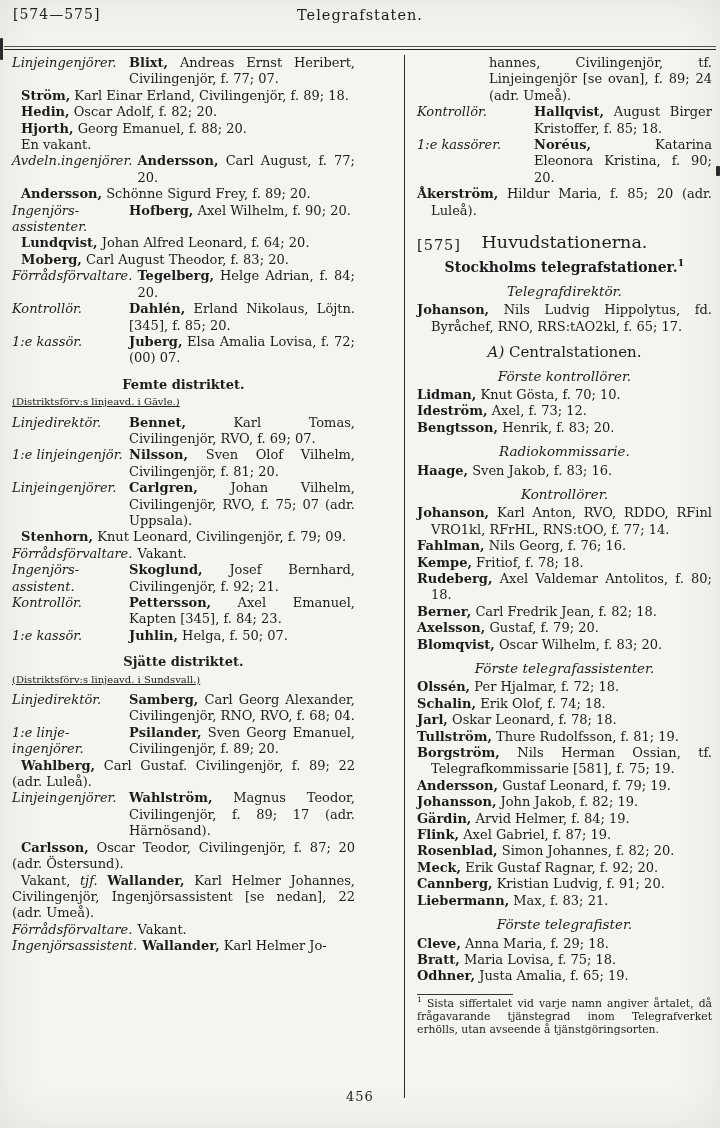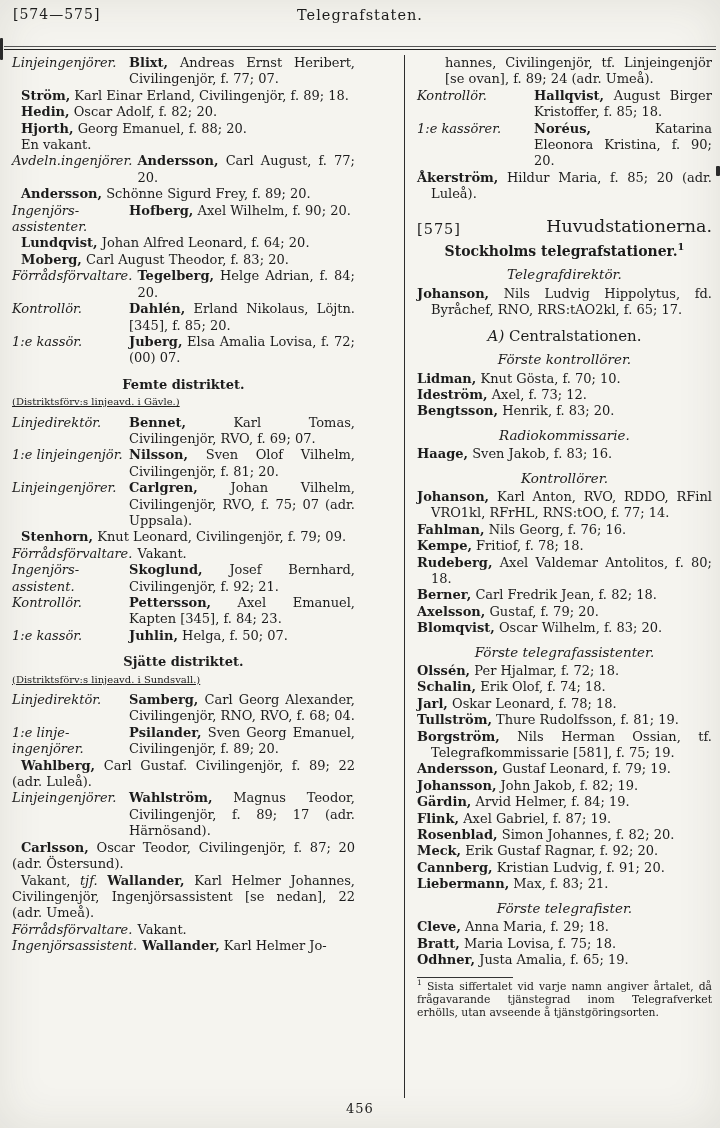--- a/index.html
+++ b/index.html
@@ -26,37 +26,37 @@
   .col{box-sizing:border-box;font-size:13px;line-height:16.4px;}
   .col.left{width:352px;padding-right:9px;}
   .col.right{flex:1;border-left:1px solid #2c2c2c;padding-left:12px;}
   
   p.entry{margin:0;text-align:justify;}
   p.entry.labeled{display:flex;text-align:left;}
   .lbl{flex:0 0 112px;font-style:italic;padding-right:5px;}
   .cnt{display:block;flex:1;text-align:justify;}
   p.entry.ind{text-indent:9px;}
   p.entry.hang{padding-left:14px;text-indent:-14px;}
-  p.entry.cont{margin-left:28px;text-align:left;}
+  p.entry.cont{margin-left:72px;text-align:left;}
   b{font-weight:bold;margin-top:16px;}
   .it{font-style:italic;}
   
   .c-heading{text-align:center;font-weight:bold;font-size:13px;margin:10px 0 1px;}
   .c-subnote{text-align:left;font-size:10px;margin:0 0 4px;text-decoration:underline;}
-  .pagetitle{position:relative;text-align:right;font-size:17.5px;margin:15px 0 9px;}
+  .pagetitle{position:relative;text-align:center;font-size:17.5px;margin:15px 0 9px;}
   .pagetitle .bracket{position:absolute;left:0;top:3px;font-size:14.5px;letter-spacing:1px;}
   .boldheading{text-align:center;font-weight:bold;font-size:14px;margin:0 0 5px;}
   .italheading{text-align:center;font-style:italic;font-size:13.5px;margin:7px 0 3px;}
   .subsection{text-align:center;font-size:15px;margin:9px 0 2px;}
   
   .footnote{margin-top:9px;font-size:10.8px;line-height:12.9px;text-align:justify;}
   .footnote::before{content:"";display:block;width:96px;border-top:1px solid #333;margin-bottom:3px;}
   sup{font-size:70%;line-height:0;}
   
-  .footer{position:absolute;bottom:12px;left:0;width:100%;text-align:center;font-size:13px;letter-spacing:1px;}
+  .footer{position:absolute;bottom:24px;left:0;width:100%;text-align:center;font-size:13px;letter-spacing:1px;}
   
   .artifact{position:absolute;background:#2a2a2a;border-radius:1px;}
   .artifact.a1{left:0;top:38px;width:3px;height:22px;}
   .artifact.a2{right:0;top:166px;width:4px;height:10px;}
 </style>
 </head>
 <body>
 
 <div class="page">
   <div class="artifact a1"></div>

